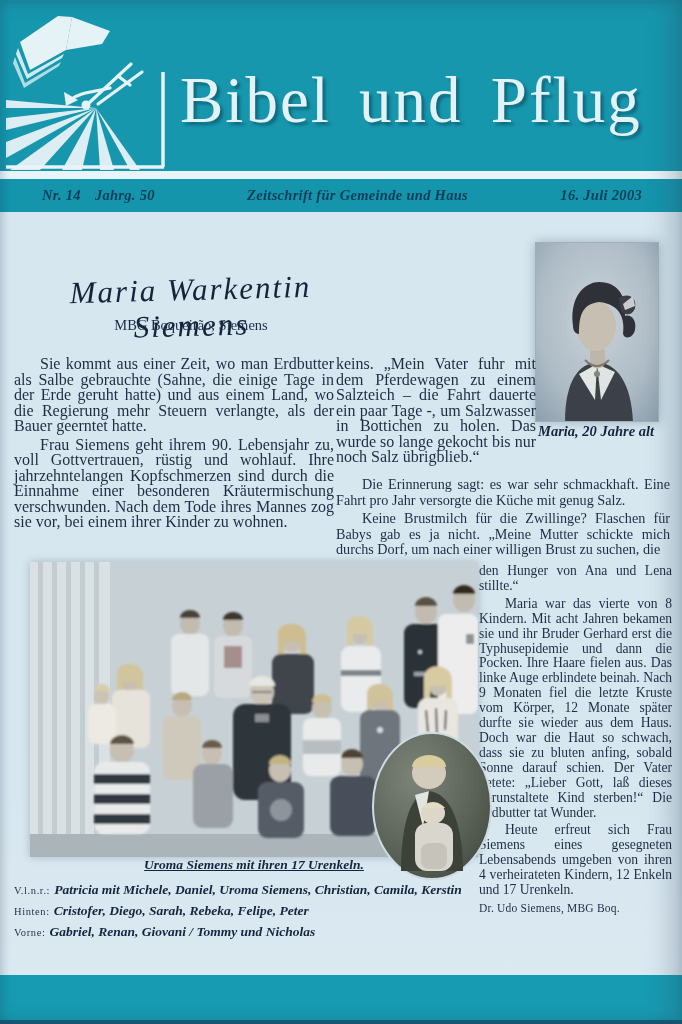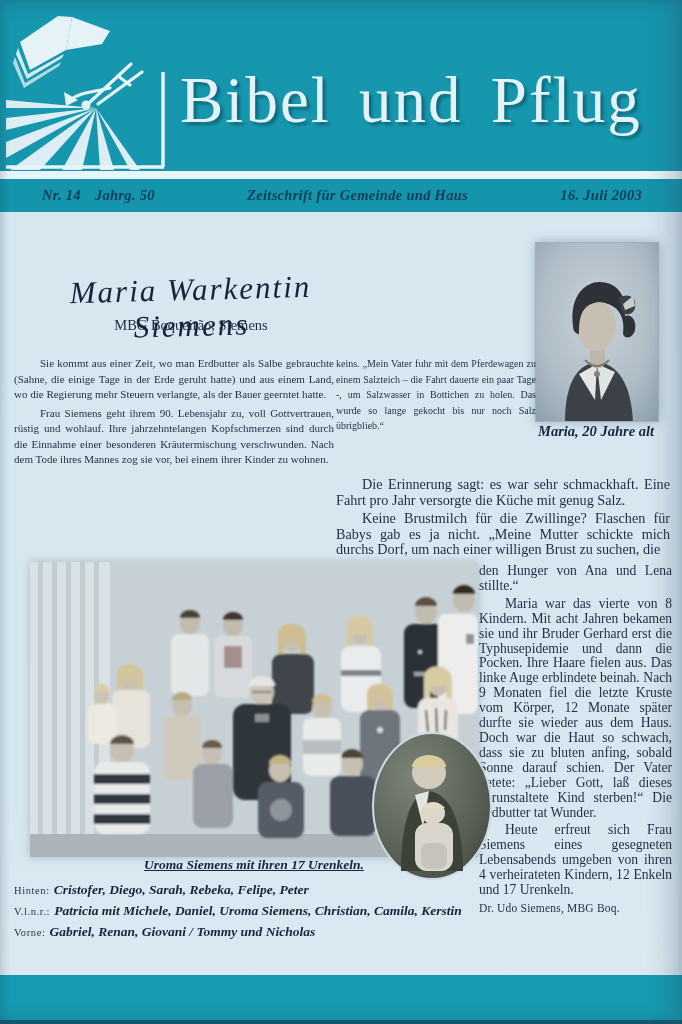--- a/index.html
+++ b/index.html
@@ -29,22 +29,22 @@
   .kicker{position:absolute;top:243px;left:163px;font-size:17.5px;font-weight:bold;color:#15253d;}
   .kicker .note{font-weight:normal;font-size:11.5px;letter-spacing:.2px;}
   .script-name{
     position:absolute;top:272px;left:36px;width:310px;text-align:center;
     font-style:italic;font-size:31px;letter-spacing:2px;color:#14243a;transform:rotate(-1.5deg);
   }
   .affiliation{position:absolute;top:317px;left:46px;width:290px;text-align:center;font-size:14.5px;color:#1c2c44;}
   
   .tcol p{margin:0 0 3px;text-indent:26px;text-align:justify;}
   .tcol p.no-indent{text-indent:0;}
-  .col-left{position:absolute;top:356px;left:14px;width:320px;font-size:11px;line-height:15.5px;}
-  .col-mid{position:absolute;top:356px;left:336px;width:200px;font-size:10px;line-height:15.5px;}
+  .col-left{position:absolute;top:356px;left:14px;width:320px;font-size:16px;line-height:15.5px;}
+  .col-mid{position:absolute;top:356px;left:336px;width:200px;font-size:16px;line-height:15.5px;}
   .col-wide{position:absolute;top:477px;left:336px;width:334px;font-size:14.2px;line-height:15.5px;}
   .col-right{position:absolute;top:564px;left:479px;width:193px;font-size:13.6px;line-height:14.9px;}
   .byline{margin-top:3px;text-align:right;font-size:11.5px;text-indent:0;letter-spacing:.2px;}
   
   .portrait{position:absolute;top:242px;left:535px;width:124px;height:180px;box-shadow:0 0 10px rgba(90,110,125,.45);}
   .portrait-cap{position:absolute;top:423px;left:516px;width:160px;text-align:center;
     font-size:14.5px;font-weight:bold;font-style:italic;color:#15253d;}
   .group-photo{position:absolute;top:562px;left:30px;width:448px;height:295px;box-shadow:0 0 8px rgba(90,110,125,.4);}
   .oval-inset{position:absolute;top:731px;left:371px;width:122px;height:150px;z-index:5;}
   .group-cap{position:absolute;top:857px;left:30px;width:448px;text-align:center;
@@ -292,26 +292,26 @@
         <rect x="44" y="92" width="38" height="48" rx="12" fill="#d9d6cd"></rect>
         <rect x="50" y="112" width="26" height="26" rx="8" fill="#c6c3ba"></rect>
       </g>
     </svg>
   </div>
 
   <div class="group-cap">Uroma Siemens mit ihren 17 Urenkeln.</div>
 
   <div class="legend">
     <div class="legend-row">
+      <span class="lab">V.l.n.r.:</span>
+      <span class="names">Patricia mit Michele, Daniel, Uroma Siemens, Christian, Camila, Kerstin</span>
+    </div>
+    <div class="legend-row">
       <span class="lab">Hinten:</span>
       <span class="names">Cristofer, Diego, Sarah, Rebeka, Felipe, Peter</span>
-    </div>
-    <div class="legend-row">
-      <span class="lab">V.l.n.r.:</span>
-      <span class="names">Patricia mit Michele, Daniel, Uroma Siemens, Christian, Camila, Kerstin</span>
     </div>
     <div class="legend-row">
       <span class="lab">Vorne:</span>
       <span class="names">Gabriel, Renan, Giovani / Tommy und Nicholas</span>
     </div>
   </div>
 
   <div class="footer-bar"></div>
   <div class="footer-edge"></div>
 

